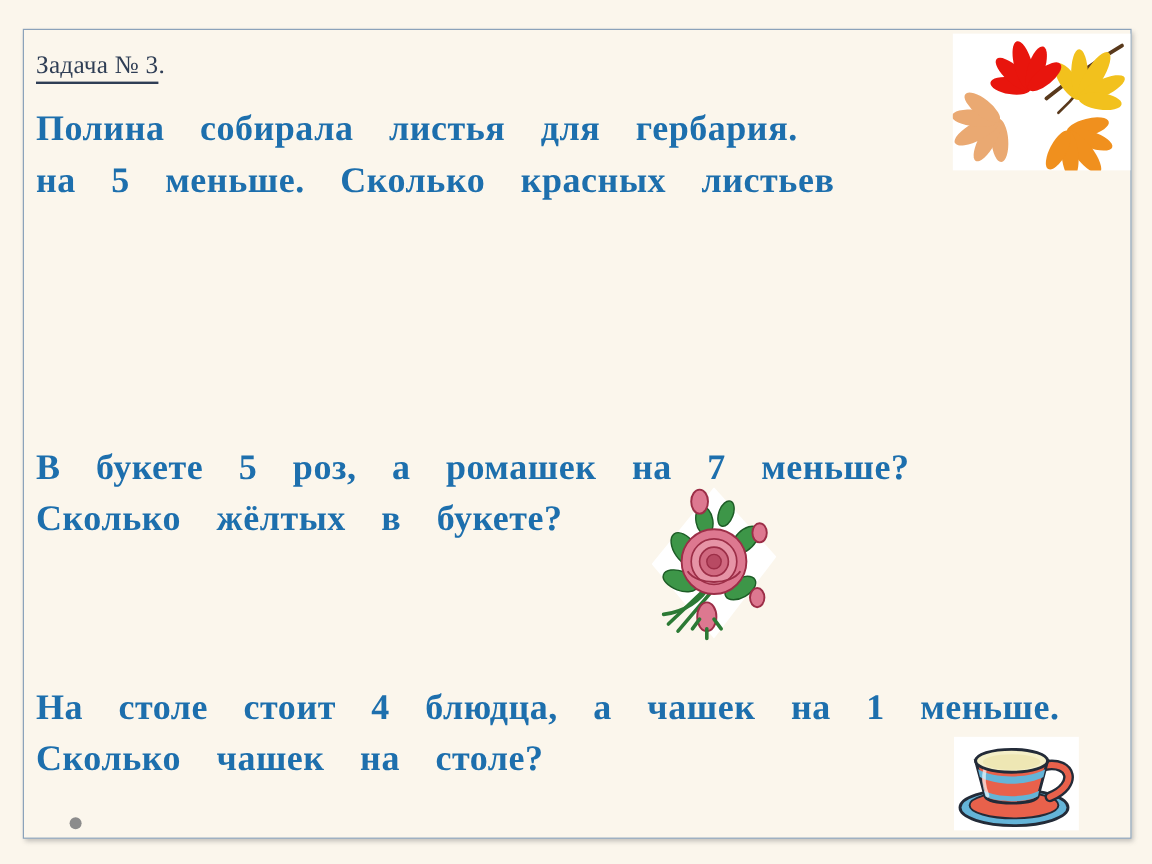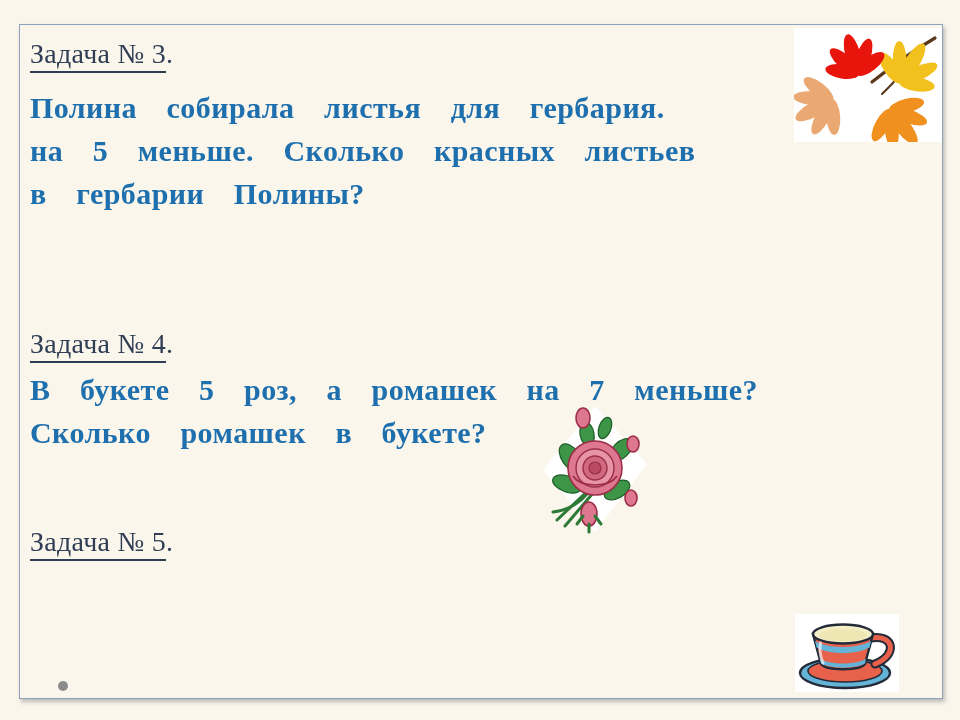--- a/index.html
+++ b/index.html
@@ -33,21 +33,21 @@
   .frame{
     position:absolute;
     left:19px;top:24px;width:924px;height:675px;
     border:1.5px solid var(--frame_border);
     background:var(--background);
     box-shadow:2px 3px 4px rgba(120,120,120,0.45);
     box-sizing:border-box;
   }
   .task-title{
     position:absolute;left:30px;
-    font-size:28px;line-height:36px;
+    font-size:21px;line-height:36px;
     color:var(--title_color);
     letter-spacing:0.01em;
   }
   .task-title .underlined{
     border-bottom:2px solid var(--title_color);
     padding-bottom:2px;
   }
   .para{
     position:absolute;left:30px;
     font-size:30px;line-height:43px;
@@ -83,21 +83,20 @@
 </head>
 <body>
 
 <div class="page">
   <div class="frame"></div>
 
   <div class="task-title t3"><span class="underlined">Задача № 3</span><span>.</span></div>
   <div class="para p3">
     <div class="line">Полина собирала листья для гербария.</div>
     <div class="line">на 5 меньше. Сколько красных листьев</div>
-    <div class="line">в гербарии Полины?</div>
   </div>
 
   <div class="illu illu-leaves">
     <svg width="148" height="114" viewBox="0 0 148 114">
       <path class="s-twig" stroke-width="3.2" d="M141,10 C124,20 98,38 78,54"></path>
       <path class="s-twig" stroke-width="2.2" d="M120,25 C111,42 100,55 88,66"></path>
 
       <g transform="translate(38,72) rotate(-118)">
         <ellipse class="f-tan" transform="rotate(-66)" cx="0" cy="-17" rx="7" ry="18"></ellipse>
         <ellipse class="f-tan" transform="rotate(-33)" cx="0" cy="-19" rx="7" ry="20"></ellipse>
@@ -125,24 +124,23 @@
       <g transform="translate(64,46) rotate(-15)">
         <ellipse class="f-red" transform="rotate(-66)" cx="0" cy="-16" rx="7" ry="17"></ellipse>
         <ellipse class="f-red" transform="rotate(-33)" cx="0" cy="-18" rx="7" ry="19"></ellipse>
         <ellipse class="f-red" cx="0" cy="-20" rx="7.5" ry="21"></ellipse>
         <ellipse class="f-red" transform="rotate(33)" cx="0" cy="-18" rx="7" ry="19"></ellipse>
         <ellipse class="f-red" transform="rotate(66)" cx="0" cy="-16" rx="7" ry="17"></ellipse>
       </g>
     </svg>
   </div>
 
-  <div class="task-title t4"><span class="underlined">Задача № 4</span><span>.</span></div>
   <div class="para p4">
     <div class="line">В букете 5 роз, а ромашек на 7 меньше?</div>
-    <div class="line">Сколько ромашек в букете?</div>
+    <div class="line">Сколько жёлтых в букете?</div>
   </div>
 
   <div class="illu illu-rose">
     <svg width="104" height="130" viewBox="0 0 104 130">
       <polygon points="52,0 104,58 52,126 0,64" fill="#ffffff"></polygon>
       <path class="s-stem" d="M52,78 L14,114"></path>
       <path class="s-stem" d="M56,80 L22,120"></path>
       <path class="s-stem" d="M50,80 C40,96 26,104 10,106"></path>
       <ellipse class="f-leafg" transform="rotate(-35 28 52)" cx="28" cy="52" rx="9" ry="16"></ellipse>
       <ellipse class="f-leafg" transform="rotate(45 78 44)" cx="78" cy="44" rx="8" ry="14"></ellipse>
@@ -158,21 +156,24 @@
       <path class="s-stem" stroke-width="2" d="M46,118 L46,126 M40,110 L34,118 M52,110 L58,118"></path>
 
       <circle class="f-petal" cx="52" cy="62" r="27"></circle>
       <circle cx="52" cy="62" r="19" fill="#e694a6" stroke="#9c2e47" stroke-width="1.4"></circle>
       <circle cx="52" cy="62" r="12" fill="#d06980" stroke="#9c2e47" stroke-width="1.4"></circle>
       <circle cx="52" cy="62" r="6" fill="#b84a63" stroke="#9c2e47" stroke-width="1.2"></circle>
       <path d="M30,70 C38,82 66,82 74,70" fill="none" stroke="#9c2e47" stroke-width="1.6"></path>
     </svg>
   </div>
 
-  <div class="task-title t5"><span class="underlined">Задача № 5</span><span>.</span></div>
+  <div class="para p5">
+    <div class="line">На столе стоит 4 блюдца, а чашек на 1 меньше.</div>
+    <div class="line">Сколько чашек на столе?</div>
+  </div>
 
   <div class="illu illu-cup">
     <svg width="104" height="78" viewBox="0 0 104 78">
 
       <ellipse class="f-stripe" cx="50" cy="59" rx="45" ry="15" stroke="#232b38" stroke-width="2.4"></ellipse>
       <ellipse cx="50" cy="57" rx="37" ry="11" fill="#e8614b" stroke="#232b38" stroke-width="1.6"></ellipse>
 
       <path d="M76,24 C98,20 104,40 80,50" fill="none" stroke="#232b38" stroke-width="9" stroke-linecap="round"></path>
       <path d="M76,24 C98,20 104,40 80,50" fill="none" stroke="#e8614b" stroke-width="5" stroke-linecap="round"></path>
 

